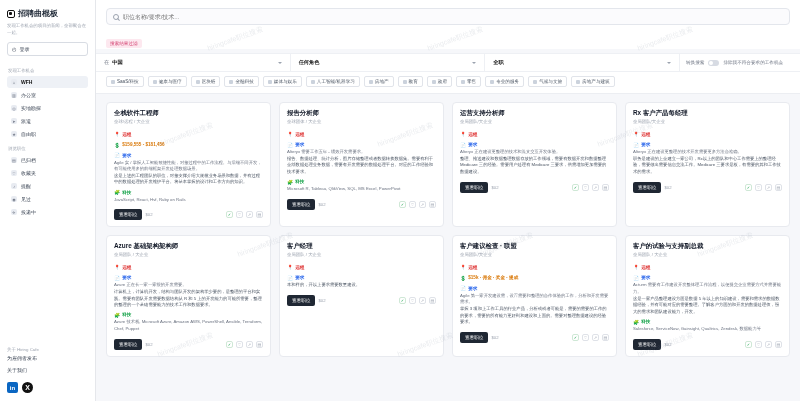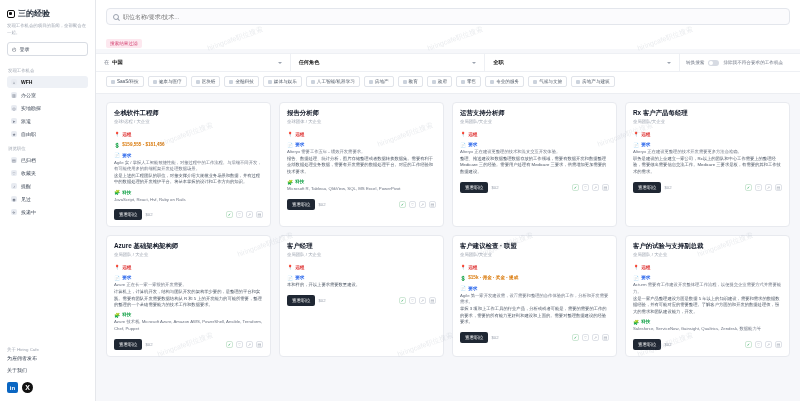--- a/index.html
+++ b/index.html
@@ -229,21 +229,21 @@
   }
 </style>
 </head>
 <body>
 
 <div class="app">
 
   <aside class="sidebar">
     <div class="brand">
       <span class="logo-mark"></span>
-      <span>三的经验</span>
+      <span>招聘曲棍板</span>
     </div>
     <div class="brand-sub">发现工作机会的项目的新闻，全部聚合在一起。</div>
 
     <div class="side-btn">
       <span class="dot">◴</span>
       <span>登录</span>
     </div>
 
     <div class="side-section-title">发现工作机会</div>
     <div class="side-item active">

